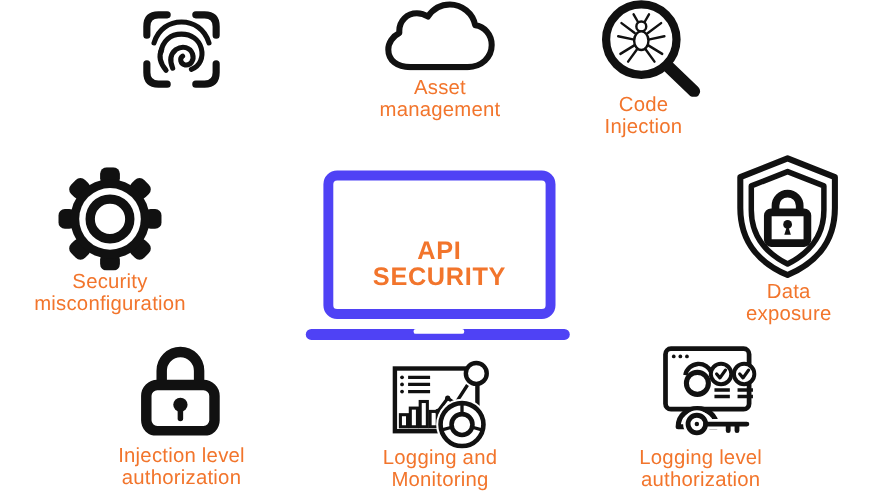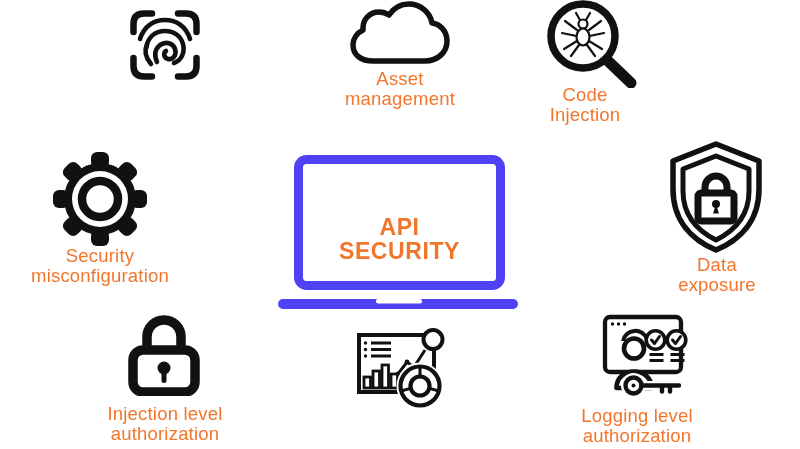--- a/index.html
+++ b/index.html
@@ -142,20 +142,22 @@
           <circle cx="55" cy="40" r="2.4"></circle>
           <circle cx="62" cy="45" r="2.4"></circle>
       </g>
       <circle cx="81" cy="17.5" r="9.5" stroke-width="4" fill="#fff"></circle>
       <circle cx="68" cy="64" r="23.5" fill="#fff" stroke="none"></circle>
       <circle cx="68" cy="64" r="19.5" stroke-width="4.2"></circle>
       <circle cx="68" cy="64" r="9.5" stroke-width="4.2"></circle>
       <path d="M68 44.5 V54.5 M49 69 L58.6 66.4 M87 69 L77.4 66.4" stroke-width="3"></path>
     </svg>
   </span>
+  <div class="label" style="left:310px;top:406px;width:180px">Logging and
+Monitoring</div>
 
   <span class="icon" style="left:598px;top:310px">
     <svg width="90" height="88" viewBox="0 0 90 88" fill="none" stroke="currentColor">
       <rect x="7" y="7" width="76" height="55" rx="5" stroke-width="4.3" fill="#fff"></rect>
       <g fill="currentColor" stroke="none">
         <circle cx="14.5" cy="14" r="1.7"></circle>
           <circle cx="20.5" cy="14" r="1.7"></circle>
           <circle cx="26.5" cy="14" r="1.7"></circle>
       </g>
       <path d="M25 31 A12.5 12.5 0 0 1 49 29" stroke-width="4"></path>

